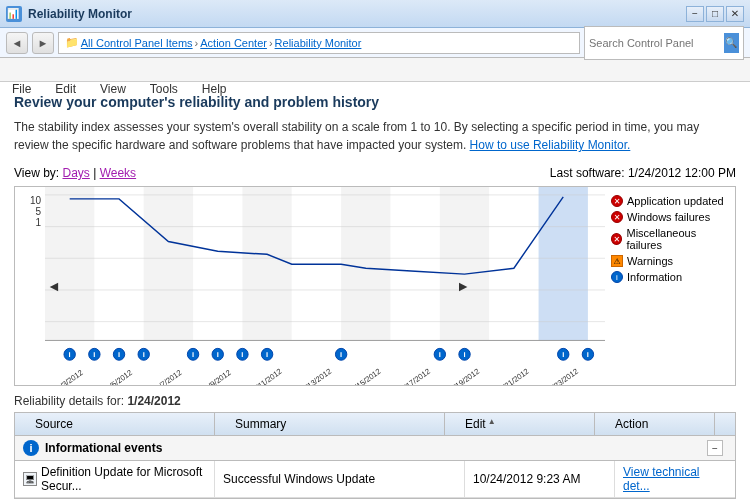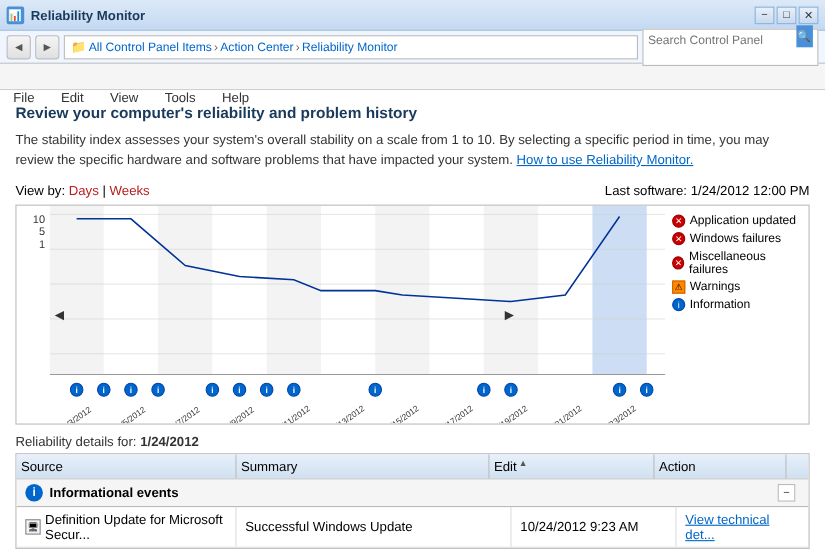--- a/index.html
+++ b/index.html
@@ -26,22 +26,22 @@
       border-bottom: 1px solid #bbb;
       padding: 3px 6px;
       display: flex;
       align-items: center;
       gap: 4px;
       height: 30px;
     }
     .nav-btn { width: 22px; height: 22px; background: linear-gradient(to bottom, #f5f5f5, #e0e0e0); border: 1px solid #bbb; border-radius: 3px; cursor: pointer; display: flex; align-items: center; justify-content: center; font-size: 11px; color: #555; }
     .address-path { flex: 1; background: white; border: 1px solid #bbb; height: 22px; padding: 2px 6px; display: flex; align-items: center; font-size: 11px; color: #333; gap: 2px; }
     .path-sep { color: #666; }
-    .path-item { color: #0066cc; }
-    .search-box { display: flex; align-items: flex-end; background: white; border: 1px solid #bbb; height: 22px; padding: 16px 4px; width: 160px; }
+    .path-item { color: #0066cc; text-decoration: underline; }
+    .search-box { display: flex; align-items: center; background: white; border: 1px solid #bbb; height: 22px; padding: 16px 4px; width: 160px; }
     .search-input { border: none; outline: none; font-size: 11px; width: 135px; color: #666; }
     .search-btn { width: 20px; height: 20px; background: #4a90d9; border: none; cursor: pointer; display: flex; align-items: center; justify-content: center; color: white; font-size: 10px; }
 
     
     .menu-bar {
       background: #f5f5f5;
       border-bottom: 1px solid #ccc;
       padding: 2px 8px;
       display: flex;
       gap: 16px;
@@ -52,21 +52,21 @@
 
     
     .main-content { background: white; padding: 12px 14px; overflow: hidden; }
     .page-title { font-size: 14px; font-weight: bold; color: #1a3a5c; margin-bottom: 8px; }
     .description { font-size: 12px; color: #333; margin-bottom: 12px; line-height: 1.5; }
     .link { color: #0066cc; text-decoration: underline; cursor: pointer; }
 
     
     .view-controls { display: flex; align-items: center; justify-content: space-between; margin-bottom: 6px; }
     .view-by { font-size: 12px; }
-    .view-link { color: #b91c1c; cursor: pointer; }
+    .view-link { color: #a21caf; text-decoration: underline; cursor: pointer; }
     .last-updated { font-size: 12px; }
     .last-updated strong { font-weight: normal; }
 
     
     .chart-container {
       border: 1px solid #bbb;
       background: white;
       position: relative;
       height: 200px;
       margin-bottom: 8px;
@@ -106,21 +106,21 @@
     .legend-dot-orange { width: 12px; height: 12px; background: #ff8800; border: 1px solid #cc6600; display: inline-flex; align-items: center; justify-content: center; font-size: 8px; }
 
     
     .grid-svg { position: absolute; top: 0; left: 0; width: 100%; height: 100%; }
 
     
     .reliability-header { font-size: 12px; color: #333; margin-bottom: 4px; }
     .reliability-header strong { font-weight: bold; }
     .table-container { border: 1px solid #bbb; overflow: hidden; }
     .table-header { display: grid; grid-template-columns: 200px 1fr 150px 120px 20px; background: linear-gradient(to bottom, #e8f0fa, #d0e0f0); border-bottom: 1px solid #bbb; }
-    .th { padding: 4px 4px; font-size: 12px; font-weight: normal; border-right: 1px solid #bbb; cursor: pointer; display: flex; gap: 2px; }
+    .th { padding: 4px 20px; font-size: 12px; font-weight: normal; border-right: 1px solid #bbb; cursor: pointer; display: flex; gap: 2px; }
     .th:last-child { border-right: none; }
     .sort-arrow { font-size: 8px; color: #555; }
     .section-header { display: grid; grid-template-columns: 20px 1fr 20px; background: #f5f5f5; border-bottom: 1px solid #bbb; padding: 4px 8px; align-items: center; }
     .section-header-inner { display: flex; align-items: center; gap: 6px; font-size: 12px; font-weight: bold; }
     .info-icon { width: 16px; height: 16px; border-radius: 50%; background: #0066cc; color: white; font-size: 11px; font-weight: bold; display: flex; align-items: center; justify-content: center; flex-shrink: 0; }
     .expand-btn { width: 16px; height: 16px; border: 1px solid #bbb; background: white; cursor: pointer; display: flex; align-items: center; justify-content: center; font-size: 10px; color: #333; }
     .data-row { display: grid; grid-template-columns: 200px 1fr 150px 120px; border-bottom: 1px solid #ddd; }
     .td { padding: 4px 8px; font-size: 12px; border-right: 1px solid #ddd; display: flex; align-items: center; gap: 4px; }
     .td:last-child { border-right: none; }
     .row-icon { width: 14px; height: 14px; border: 1px solid #888; display: flex; align-items: center; justify-content: center; font-size: 8px; background: #f0f4f8; flex-shrink: 0; }

